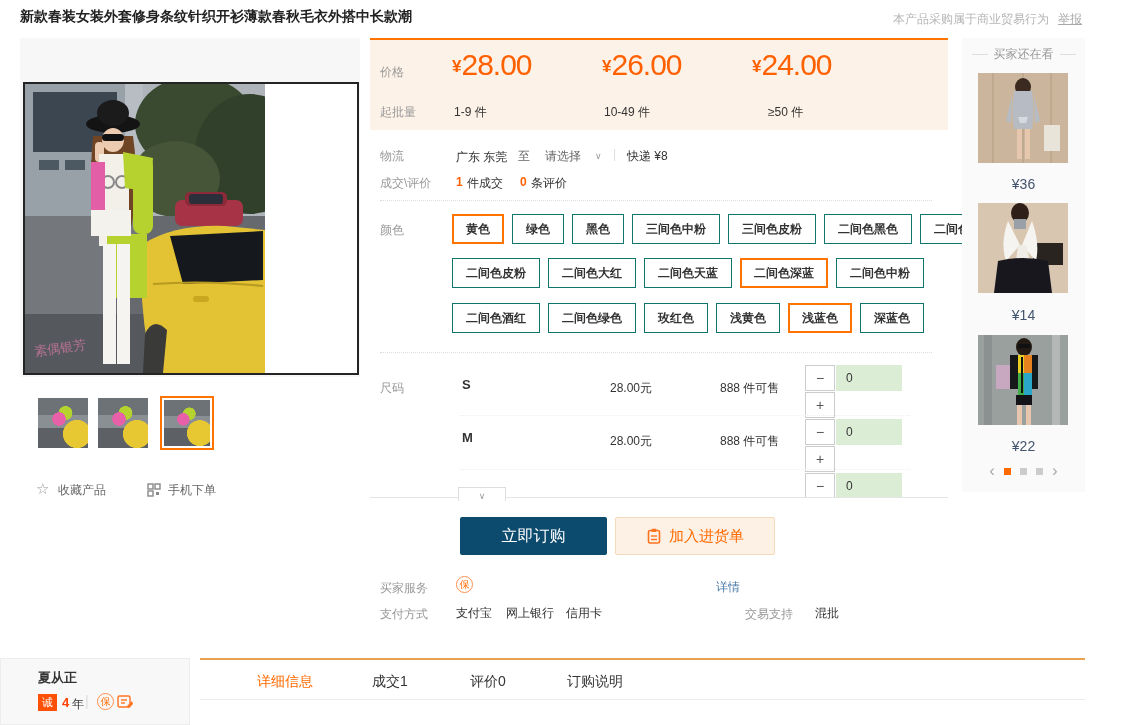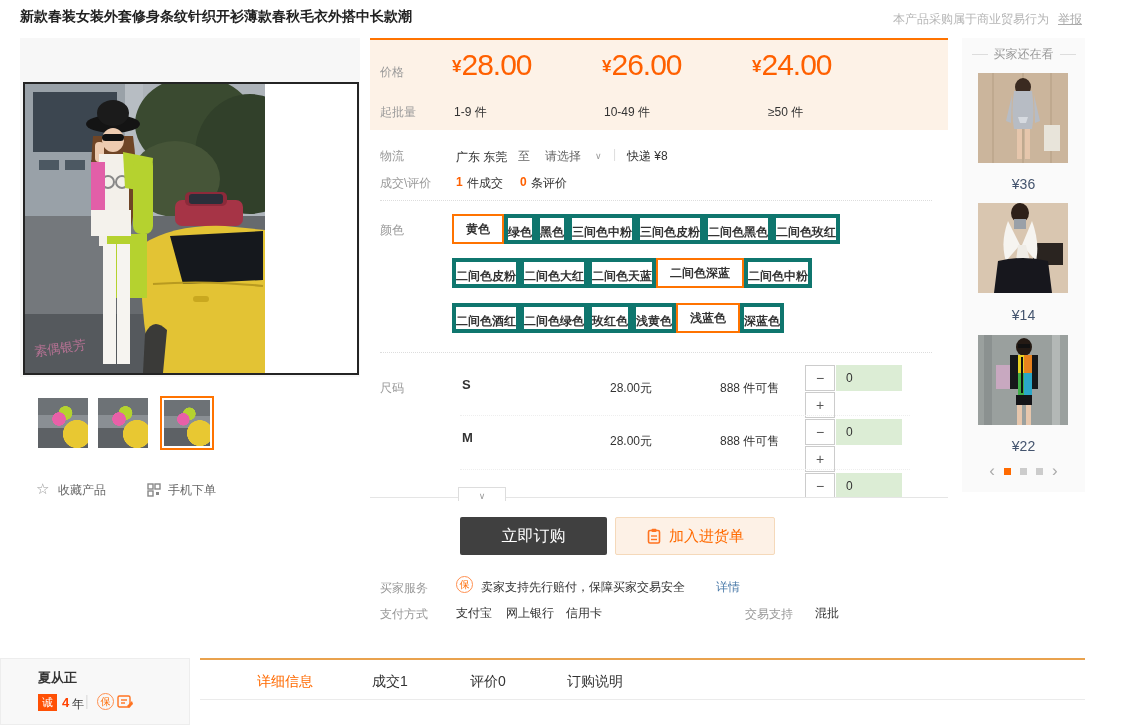--- a/index.html
+++ b/index.html
@@ -45,39 +45,39 @@
   .tier-qty { top:104px; font-size:12px; color:#333; }
 
   
   .row-label { color:#999; font-size:12px; }
   .sel-caret { font-size:9px; color:#999; }
   .vdiv { color:#ddd; font-size:12px; }
   .orange-num { color:#ff6000; font-weight:bold; font-size:12px; }
   .dotted { border-bottom:1px dotted #ddd; height:0; }
 
   
-  .chip-row { display:flex; gap:0; }
-  .chip { height:30px; line-height:28px; padding:0 0; border:4px solid #0f766e; background:#fff;
+  .chip-row { display:flex; gap:8px; }
+  .chip { height:30px; line-height:28px; padding:0 13px; border:1px solid #0f766e; background:#fff;
           font-size:12px; font-weight:bold; color:#333; cursor:pointer; white-space:nowrap; }
   .chip.sel { border:2px solid #ff7300; line-height:26px; padding:0 12px; }
 
   
   .sizes-block { left:440px; top:363px; width:508px; height:134px; overflow:hidden; }
   .size-name { font-weight:bold; font-size:13px; color:#333; }
   .qty-btn { position:absolute; width:30px; height:26px; border:1px solid #ccc; background:#fff;
              font-size:14px; color:#555; text-align:center; line-height:24px; cursor:pointer; }
   .qty-input { position:absolute; width:66px; height:26px; background:#dcedd5; border:1px solid #dcedd5;
                font-size:12px; color:#333; padding-left:9px; line-height:24px; }
   .size-sep { position:absolute; left:20px; width:450px; border-bottom:1px dotted #eee; }
   .sizes-bottom-line { left:370px; top:497px; width:578px; border-bottom:1px solid #e5e5e5; }
   .expander { left:458px; top:487px; width:48px; height:14px; background:#fff; border:1px solid #ddd; border-bottom:none;
               text-align:center; line-height:12px; cursor:pointer; z-index:2; }
 
   
-  .btn-order { left:460px; top:517px; width:147px; height:38px; background:#404040; color:#fff;
+  .btn-order { left:460px; top:517px; width:147px; height:38px; background:#0c4a6e; color:#fff;
                font-size:16px; text-align:center; line-height:38px; border-radius:2px; cursor:pointer; }
   .btn-cart  { left:615px; top:517px; width:160px; height:38px; background:#fdf1e6; border:1px solid #f5d9ba;
                color:#ff6a00; font-size:15px; display:flex; align-items:center; justify-content:center; gap:7px;
                border-radius:2px; cursor:pointer; }
 
   
   .bao-badge { display:inline-block; width:17px; height:17px; border:1px solid #ff9050; border-radius:50%;
                color:#ff6a00; font-size:10px; text-align:center; line-height:15px; }
   .link { color:#4a79a8; font-size:12px; cursor:pointer; }
   .pay-method { font-size:12px; font-weight:normal; color:#333; }
@@ -296,21 +296,20 @@
       <rect x="2.5" y="2.5" width="11" height="12.5" rx="1.5" fill="none" stroke="#ff7320" stroke-width="1.6"></rect>
       <rect x="5.5" y="0.8" width="5" height="3.2" rx="1" fill="#ff7320"></rect>
       <line x1="5" y1="8" x2="11" y2="8" stroke="#ff7320" stroke-width="1.4"></line>
       <line x1="5" y1="11.5" x2="11" y2="11.5" stroke="#ff7320" stroke-width="1.4"></line>
     </svg>
     <span>加入进货单</span>
   </div>
 
   <div class="abs row-label" style="left:380px; top:580px">买家服务</div>
   <span class="abs bao-badge" style="left:456px; top:576px">保</span>
-  <div class="abs t12" style="left:481px; top:579px">卖家支持先行赔付，保障买家交易安全</div>
   <div class="abs link" style="left:716px; top:579px">详情</div>
 
   <div class="abs row-label" style="left:380px; top:606px">支付方式</div>
   <div class="abs pay-method" style="left:456px; top:605px">支付宝</div>
   <div class="abs pay-method" style="left:506px; top:605px">网上银行</div>
   <div class="abs pay-method" style="left:566px; top:605px">信用卡</div>
   <div class="abs row-label" style="left:745px; top:606px">交易支持</div>
   <div class="abs t12" style="left:815px; top:605px">混批</div>
 
   <div class="abs sidebar"></div>

